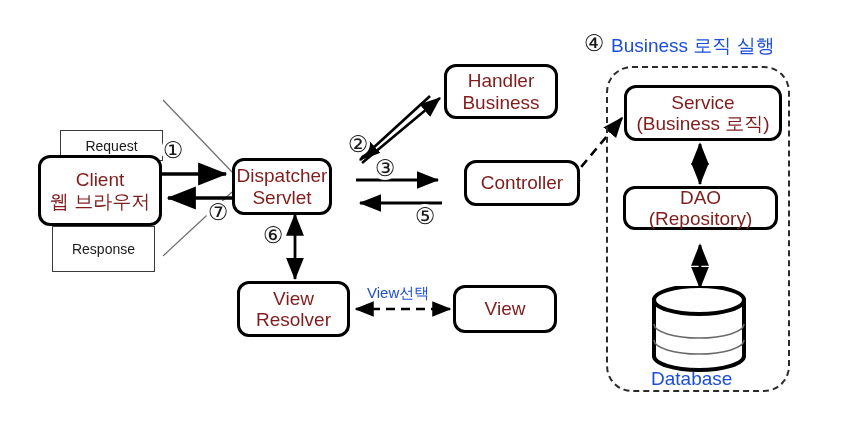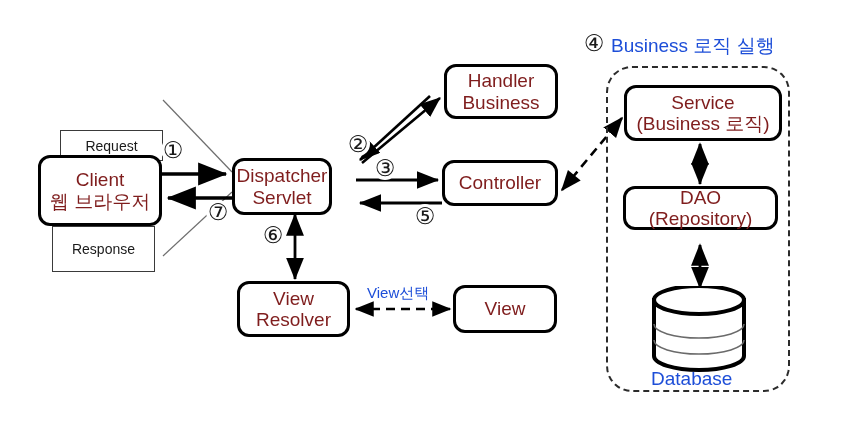--- a/index.html
+++ b/index.html
@@ -186,21 +186,21 @@
   <div class="node" style="left:232px;top:158px;width:100px;height:57px;">
     <span class="l1">Dispatcher</span>
     <span class="l2">Servlet</span>
   </div>
 
   <div class="node" style="left:444px;top:64px;width:114px;height:55px;">
     <span class="l1">Handler</span>
     <span class="l2">Business</span>
   </div>
 
-  <div class="node" style="left:442px;top:160px;width:116px;height:46px;">
+  <div class="node" style="left:464px;top:160px;width:116px;height:46px;">
     <span class="l1">Controller</span>
   </div>
 
   <div class="node" style="left:237px;top:281px;width:113px;height:56px;">
     <span class="l1">View</span>
     <span class="l2">Resolver</span>
   </div>
 
   <div class="node" style="left:453px;top:285px;width:104px;height:48px;">
     <span class="l1">View</span>

